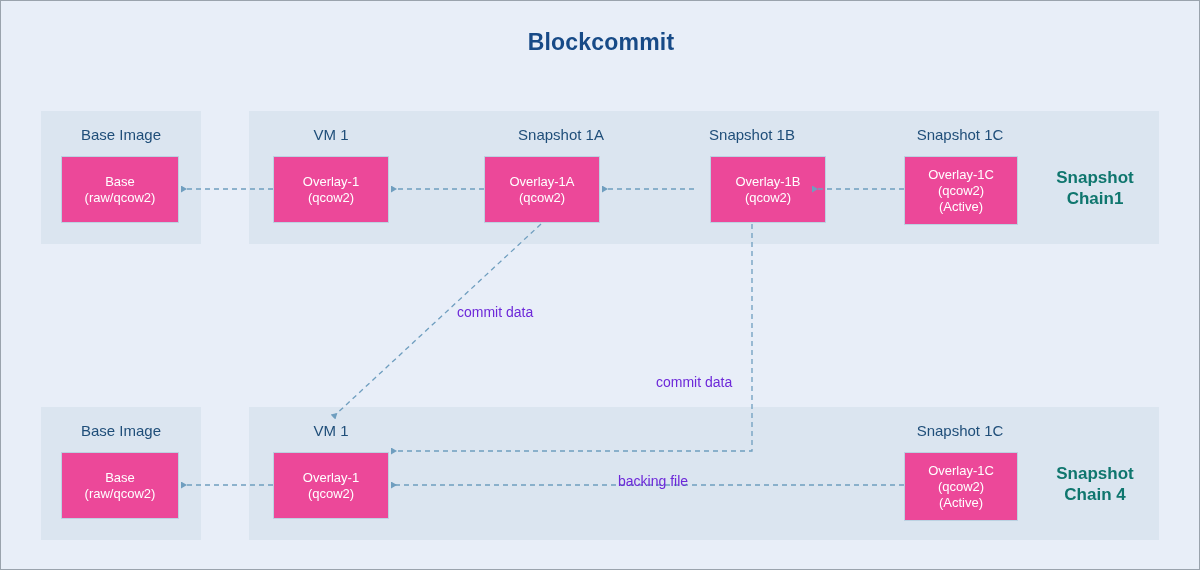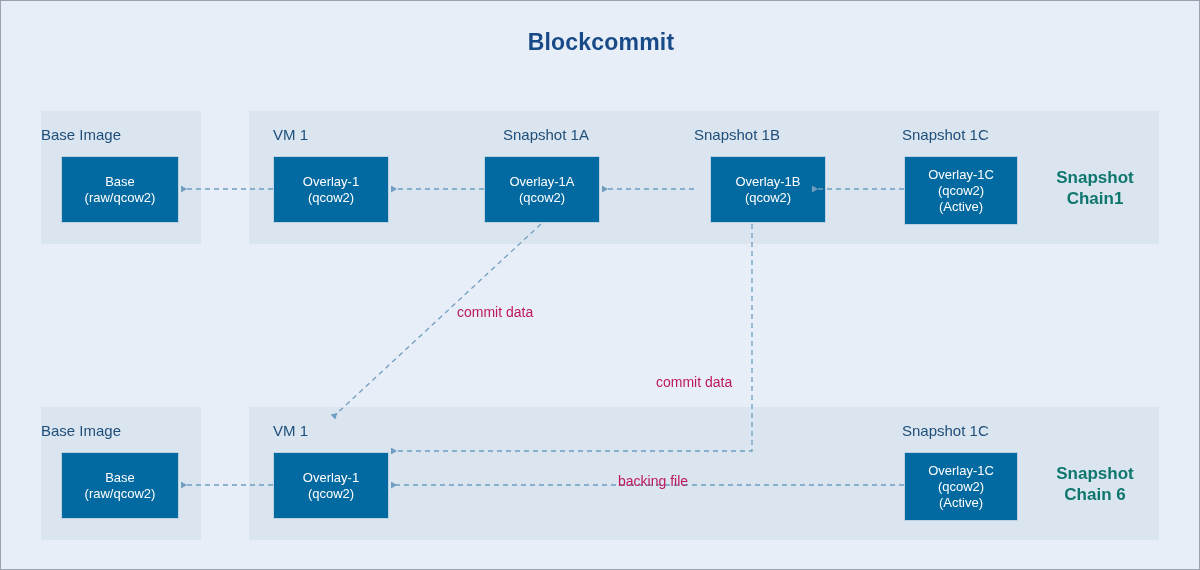--- a/index.html
+++ b/index.html
@@ -32,57 +32,58 @@
   }
   
   .panel {
     position: absolute;
     background: #dbe5f0;
     box-sizing: border-box;
   }
   
   .node {
     position: absolute;
-    background: #0369a1;
+    background: #ec4899;
     border: 1px solid #bcd2e2;
     box-sizing: border-box;
     color: #ffffff;
     font-size: 13px;
     line-height: 16px;
     display: flex;
     flex-direction: column;
     align-items: center;
     justify-content: center;
     text-align: center;
     user-select: none;
   }
   .node span { display: block; white-space: nowrap; }
   
   .cap {
     position: absolute;
     font-size: 15px;
     color: #1f4e79;
+    text-align: center;
     white-space: nowrap;
   }
   
   .chain-label {
     position: absolute;
     font-size: 17px;
     font-weight: bold;
     color: #0f766e;
     line-height: 21px;
     text-align: center;
     white-space: nowrap;
   }
   .chain-label span { display: block; }
   
   .edge-label {
     position: absolute;
     font-size: 14px;
-    color: #be185d;
+    color: #6d28d9;
     white-space: nowrap;
   }
   svg.wires {
     position: absolute;
     left: 0;
     top: 0;
     width: 1200px;
     height: 570px;
     pointer-events: none;
   }
@@ -152,21 +153,21 @@
   </div>
 
   <div class="node" style="left:903px; top:451px; width:114px; height:69px;">
     <span>Overlay-1C</span>
     <span>(qcow2)</span>
     <span>(Active)</span>
   </div>
 
   <div class="chain-label" style="left:1030px; top:462px; width:128px;">
     <span>Snapshot</span>
-    <span>Chain 6</span>
+    <span>Chain 4</span>
   </div>
 
   <svg class="wires" viewBox="0 0 1200 570">
     <defs>
       <marker id="ah" markerWidth="7" markerHeight="7" refX="6" refY="3.5" orient="auto" markerUnits="userSpaceOnUse">
         <path d="M6,0 L6,7 L0,3.5 z" fill="#6f9ebf"></path>
       </marker>
     </defs>
     <g stroke="#6f9ebf" stroke-width="1.3" fill="none" stroke-dasharray="5,4">
 

